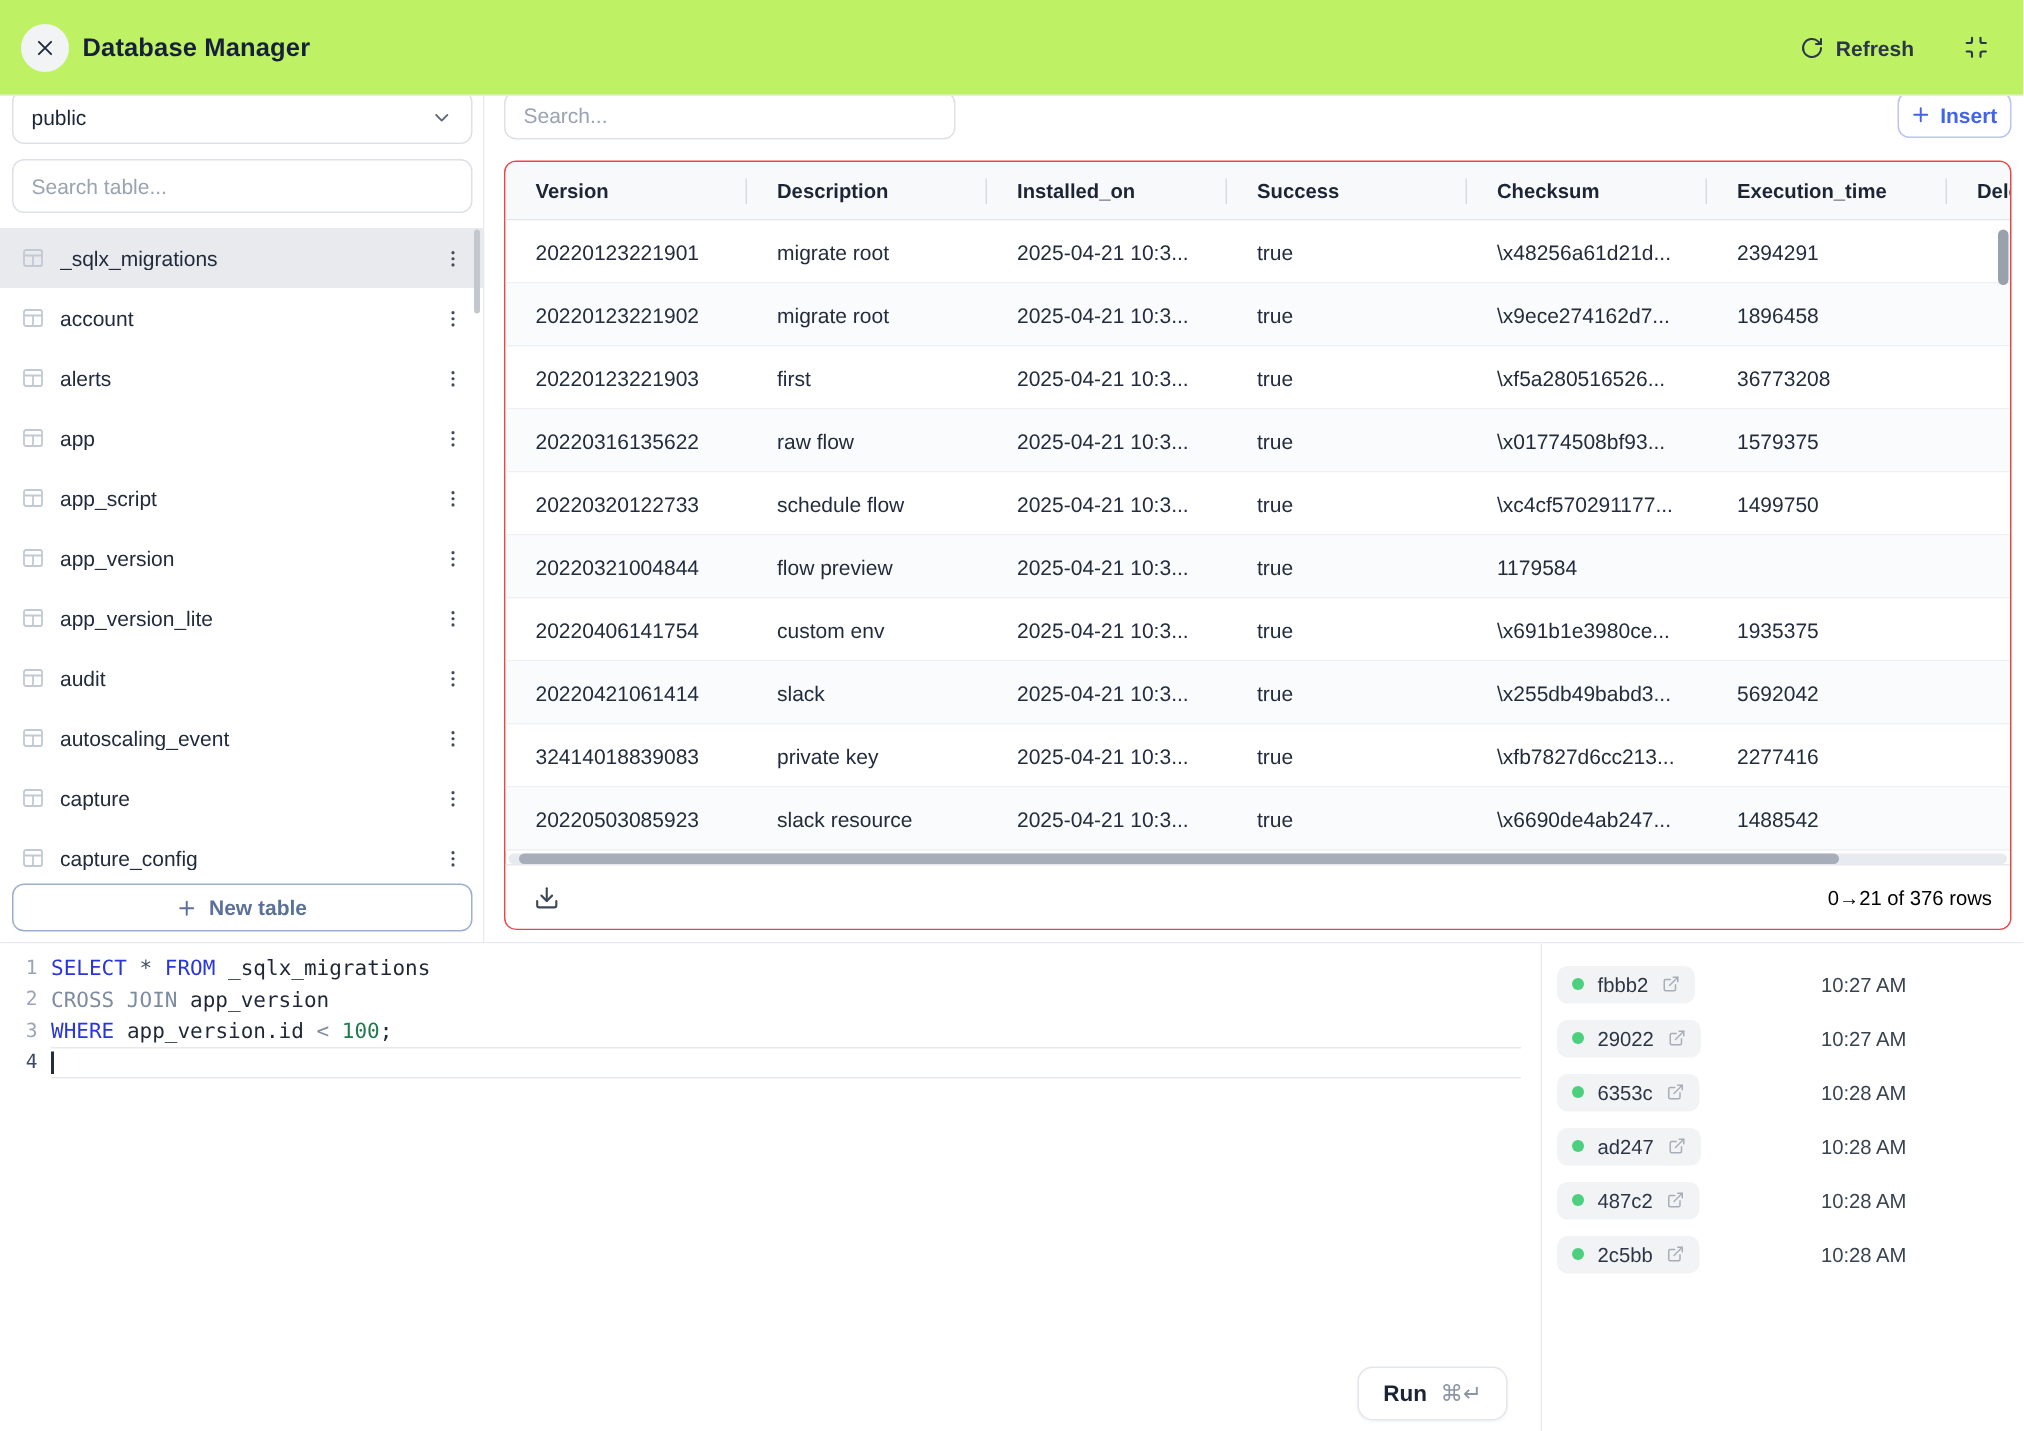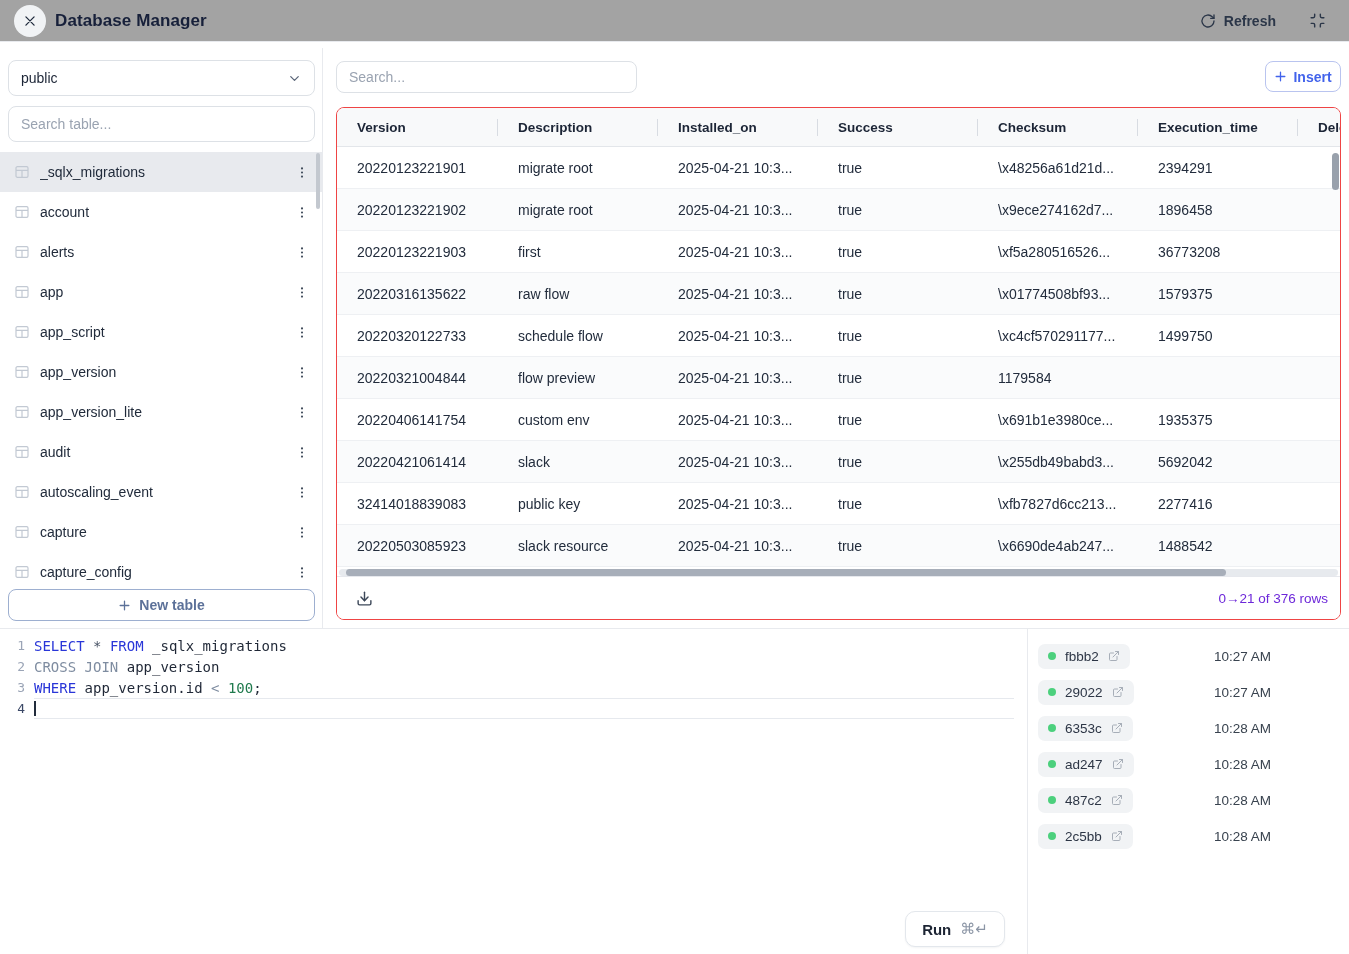--- a/index.html
+++ b/index.html
@@ -4,22 +4,22 @@
 <style>
   * { margin:0; padding:0; box-sizing:border-box; }
   html,body { width:1349px; height:954px; }
   body {
     font-family:"Liberation Sans", sans-serif;
     background:#fff; color:#1f2736; position:relative; overflow:hidden;
   }
   svg { display:block; }
 
   
-  .topbar{position:absolute;top:0;left:0;width:1349px;height:42px;border-bottom:1px solid #e8eaee;
-    display:flex;align-items:center;padding:0 23px 0 14px;gap:9px;background:#a3a3a3;z-index:5;}
+  .topbar{position:absolute;top:0;left:0;width:1349px;height:64px;border-bottom:1px solid #e8eaee;
+    display:flex;align-items:center;padding:0 23px 0 14px;gap:9px;background:#bef264;z-index:5;}
   .close-btn{width:32px;height:32px;border-radius:50%;background:#f1f3f5;border:none;display:flex;
     align-items:center;justify-content:center;cursor:pointer;}
   .app-title{font-size:17px;font-weight:700;color:#17203a;letter-spacing:.1px;}
   .topbar-spacer{flex:1;}
   .refresh-btn{display:flex;align-items:center;gap:8px;background:none;border:none;cursor:pointer;
     font-family:inherit;font-size:14px;font-weight:600;color:#2b3648;}
   .collapse-btn{background:none;border:none;cursor:pointer;margin-left:24px;display:flex;}
 
   
   .sidebar{position:absolute;top:48px;left:0;width:323px;height:580px;border-right:1px solid #e8eaee;background:#fff;}
@@ -59,21 +59,21 @@
   .tr:nth-child(even){background:#fafbfc;}
   .td{width:160px;flex:0 0 160px;display:flex;align-items:center;padding-left:20px;font-size:14px;
     color:#222c3c;white-space:nowrap;overflow:hidden;}
   .td:first-child{width:161px;flex-basis:161px;}
   .v-scrollbar{position:absolute;right:1px;top:45px;width:7px;height:37px;border-radius:4px;background:#99a1ac;}
   .h-scrollbar{position:absolute;left:2px;right:2px;top:461px;height:7px;border-radius:4px;background:#e7eaee;}
   .h-thumb{position:absolute;left:7px;top:0;height:7px;width:880px;border-radius:4px;background:#a7aeb9;}
   .grid-footer{position:absolute;left:0;right:0;top:468px;height:44px;border-top:1px solid #e6e8ed;
     display:flex;align-items:center;justify-content:space-between;padding:0 12px 0 17px;background:#fff;}
   .download-btn{background:none;border:none;cursor:pointer;display:flex;padding:2px;}
-  .row-count{font-size:13.5px;color:#6d28d9;}
+  .row-count{font-size:13.5px;color:#000000;}
 
   
   .bottom{position:absolute;top:628px;left:0;width:1349px;height:326px;border-top:1px solid #e8eaee;
     display:flex;background:#fff;}
   .editor{position:relative;flex:1;padding-top:6px;font-family:"DejaVu Sans Mono", monospace;background:#fff;}
   .sql-line{display:flex;height:21px;align-items:center;}
   .ln{flex:0 0 25px;text-align:right;margin-right:9px;font-size:13px;color:#9aa4b6;}
   .sql-line.active .ln{color:#3b4866;}
   .code{flex:1;margin-right:13px;height:21px;display:flex;align-items:center;white-space:pre;font-size:14px;color:#1f2736;}
   .sql-line.active .code{box-shadow:inset 0 1px 0 #e6e9ee, inset 0 -1px 0 #e6e9ee;}
@@ -391,21 +391,21 @@
         <div class="tr">
           <div class="td">20220421061414</div>
           <div class="td">slack</div>
           <div class="td">2025-04-21 10:3...</div>
           <div class="td">true</div>
           <div class="td">\x255db49babd3...</div>
           <div class="td">5692042</div>
         </div>
         <div class="tr">
           <div class="td">32414018839083</div>
-          <div class="td">public key</div>
+          <div class="td">private key</div>
           <div class="td">2025-04-21 10:3...</div>
           <div class="td">true</div>
           <div class="td">\xfb7827d6cc213...</div>
           <div class="td">2277416</div>
         </div>
         <div class="tr">
           <div class="td">20220503085923</div>
           <div class="td">slack resource</div>
           <div class="td">2025-04-21 10:3...</div>
           <div class="td">true</div>

